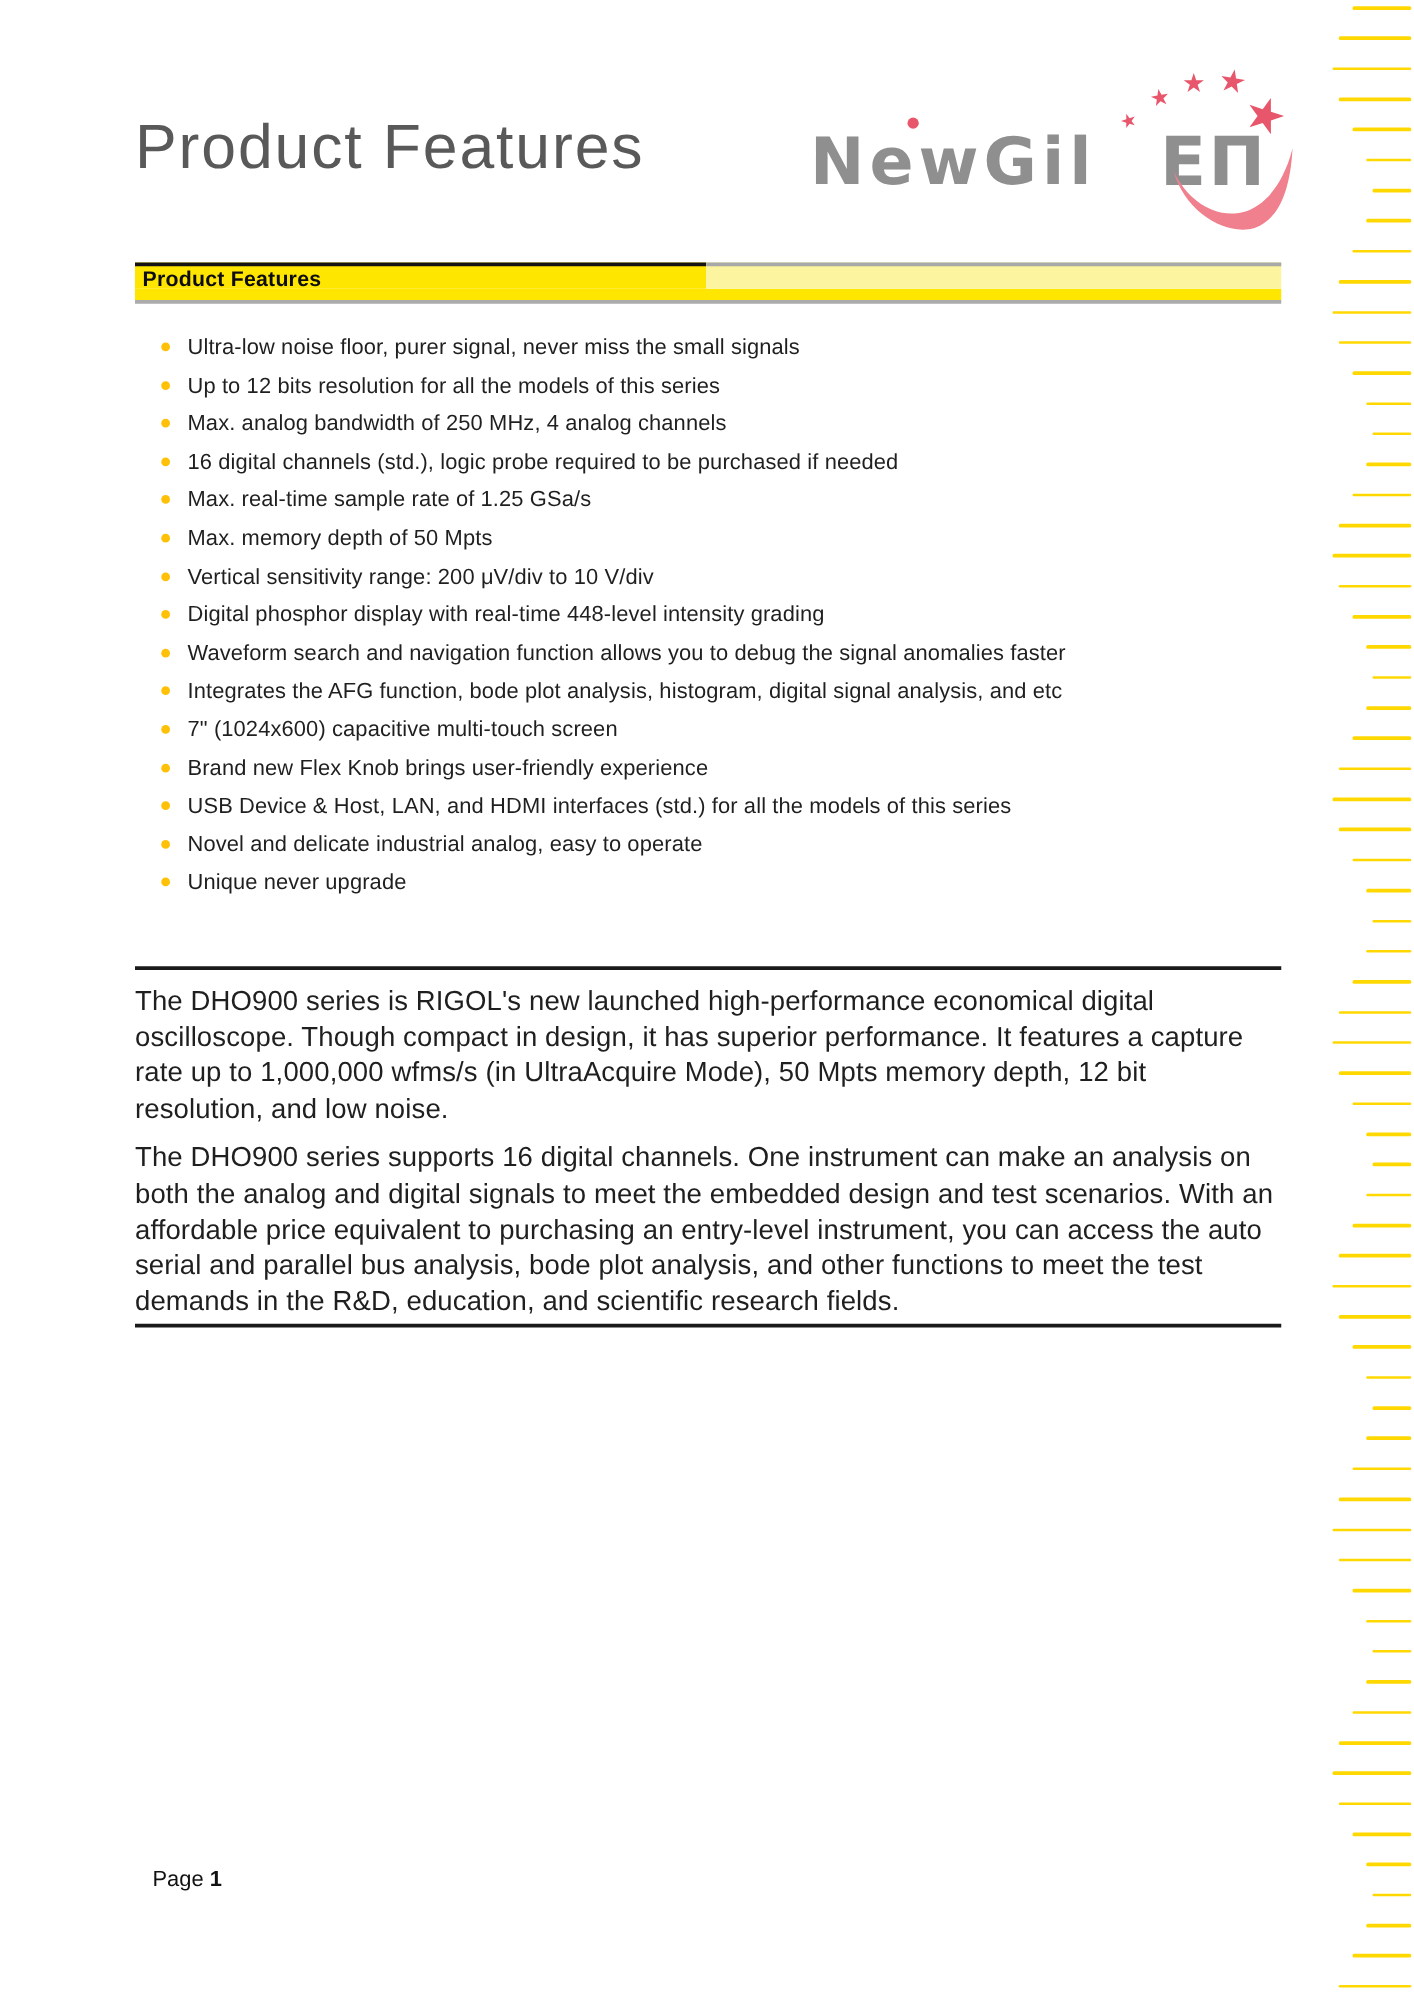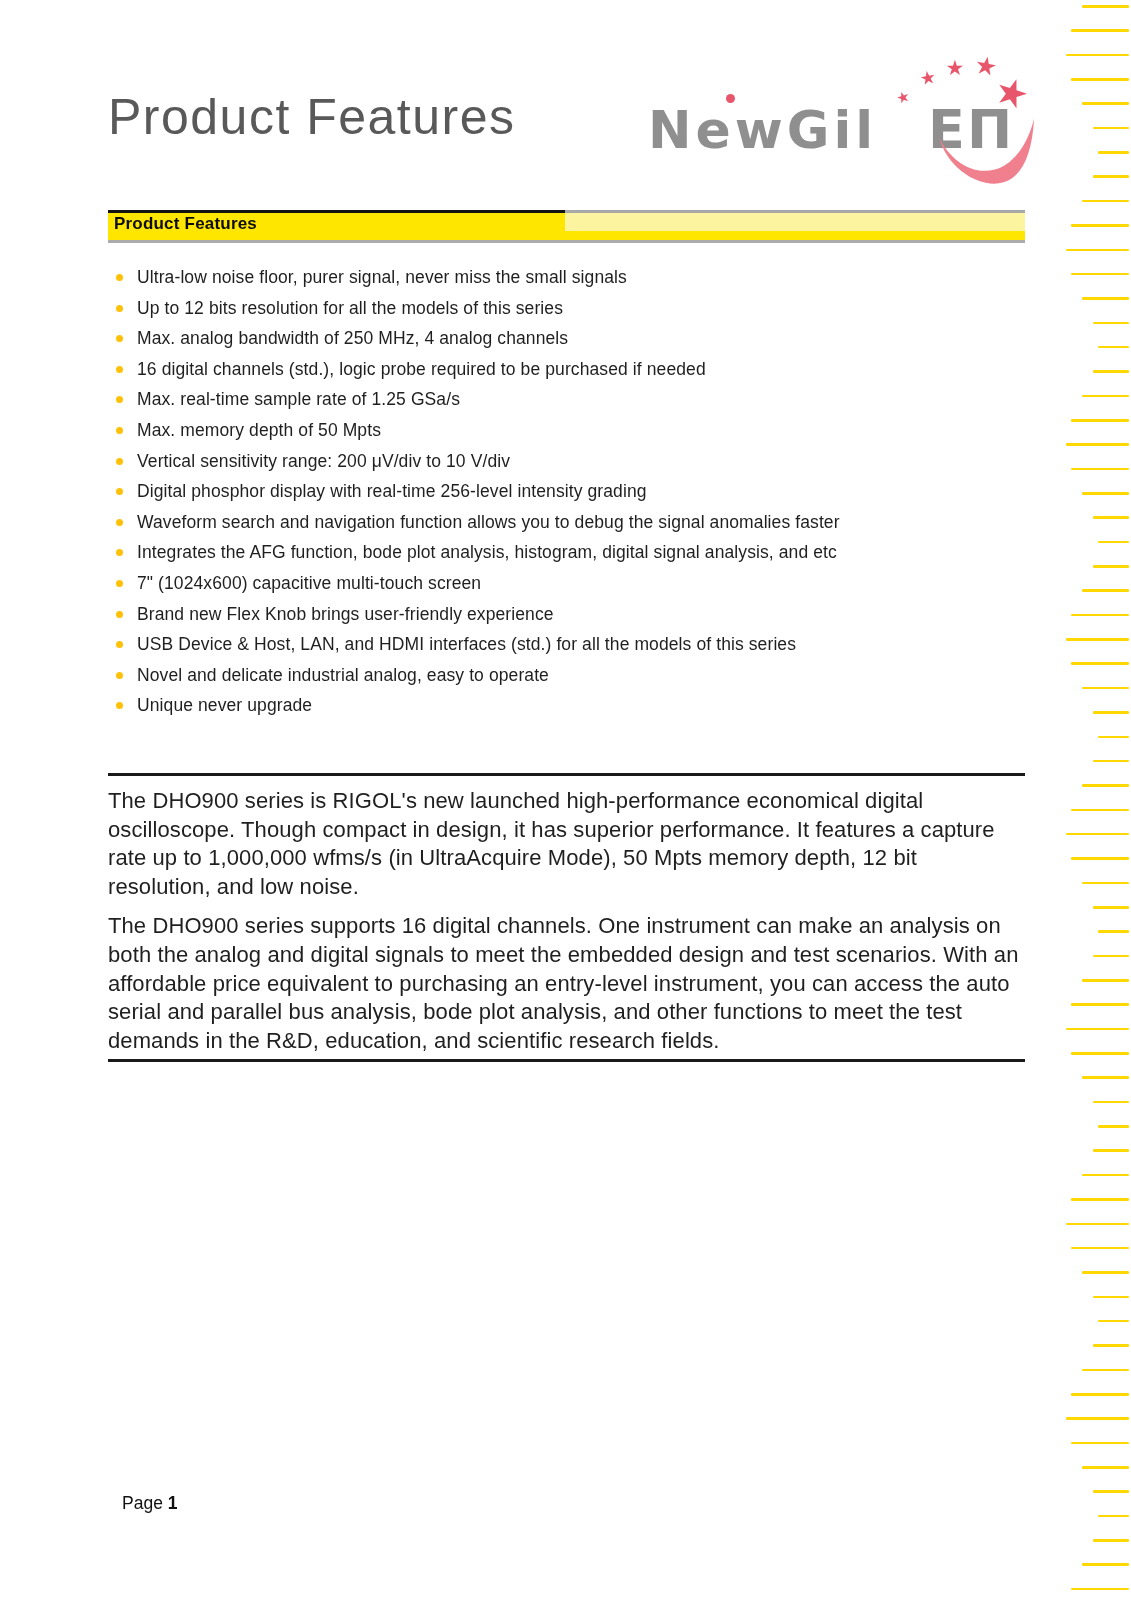--- a/index.html
+++ b/index.html
@@ -67,21 +67,21 @@
   .bar-right {
     flex: 1;
     background: var(--header-pale, #FCF49E);
     border-top: 3px solid #A8A8A8;
   }
   .bar-strip  { height: 9px; background: var(--header-yellow, #FFE600); }
   .bar-bottom { height: 3px; background: #ABABAB; }
 
   
   .feature-list {
-    position: absolute; left: 107px; top: 262px; width: 900px;
+    position: absolute; left: 120px; top: 262px; width: 900px;
     list-style: none;
   }
   .feature-list li {
     position: relative;
     padding-left: 30px;
     font-size: 17.5px;
     line-height: 30.6px;
     color: #1f1f1f;
     letter-spacing: 0.1px;
   }
@@ -210,21 +210,21 @@
 </div>
 
 <ul class="feature-list">
   <li>Ultra-low noise floor, purer signal, never miss the small signals</li>
   <li>Up to 12 bits resolution for all the models of this series</li>
   <li>Max. analog bandwidth of 250 MHz, 4 analog channels</li>
   <li>16 digital channels (std.), logic probe required to be purchased if needed</li>
   <li>Max. real-time sample rate of 1.25 GSa/s</li>
   <li>Max. memory depth of 50 Mpts</li>
   <li>Vertical sensitivity range: 200 μV/div to 10 V/div</li>
-  <li>Digital phosphor display with real-time 256-level intensity grading</li>
+  <li>Digital phosphor display with real-time 448-level intensity grading</li>
   <li>Waveform search and navigation function allows you to debug the signal anomalies faster</li>
   <li>Integrates the AFG function, bode plot analysis, histogram, digital signal analysis, and etc</li>
   <li>7" (1024x600) capacitive multi-touch screen</li>
   <li>Brand new Flex Knob brings user-friendly experience</li>
   <li>USB Device &amp; Host, LAN, and HDMI interfaces (std.) for all the models of this series</li>
   <li>Novel and delicate industrial analog, easy to operate</li>
   <li>Unique never upgrade</li>
 </ul>
 
 <div class="rule rule-1"></div>

